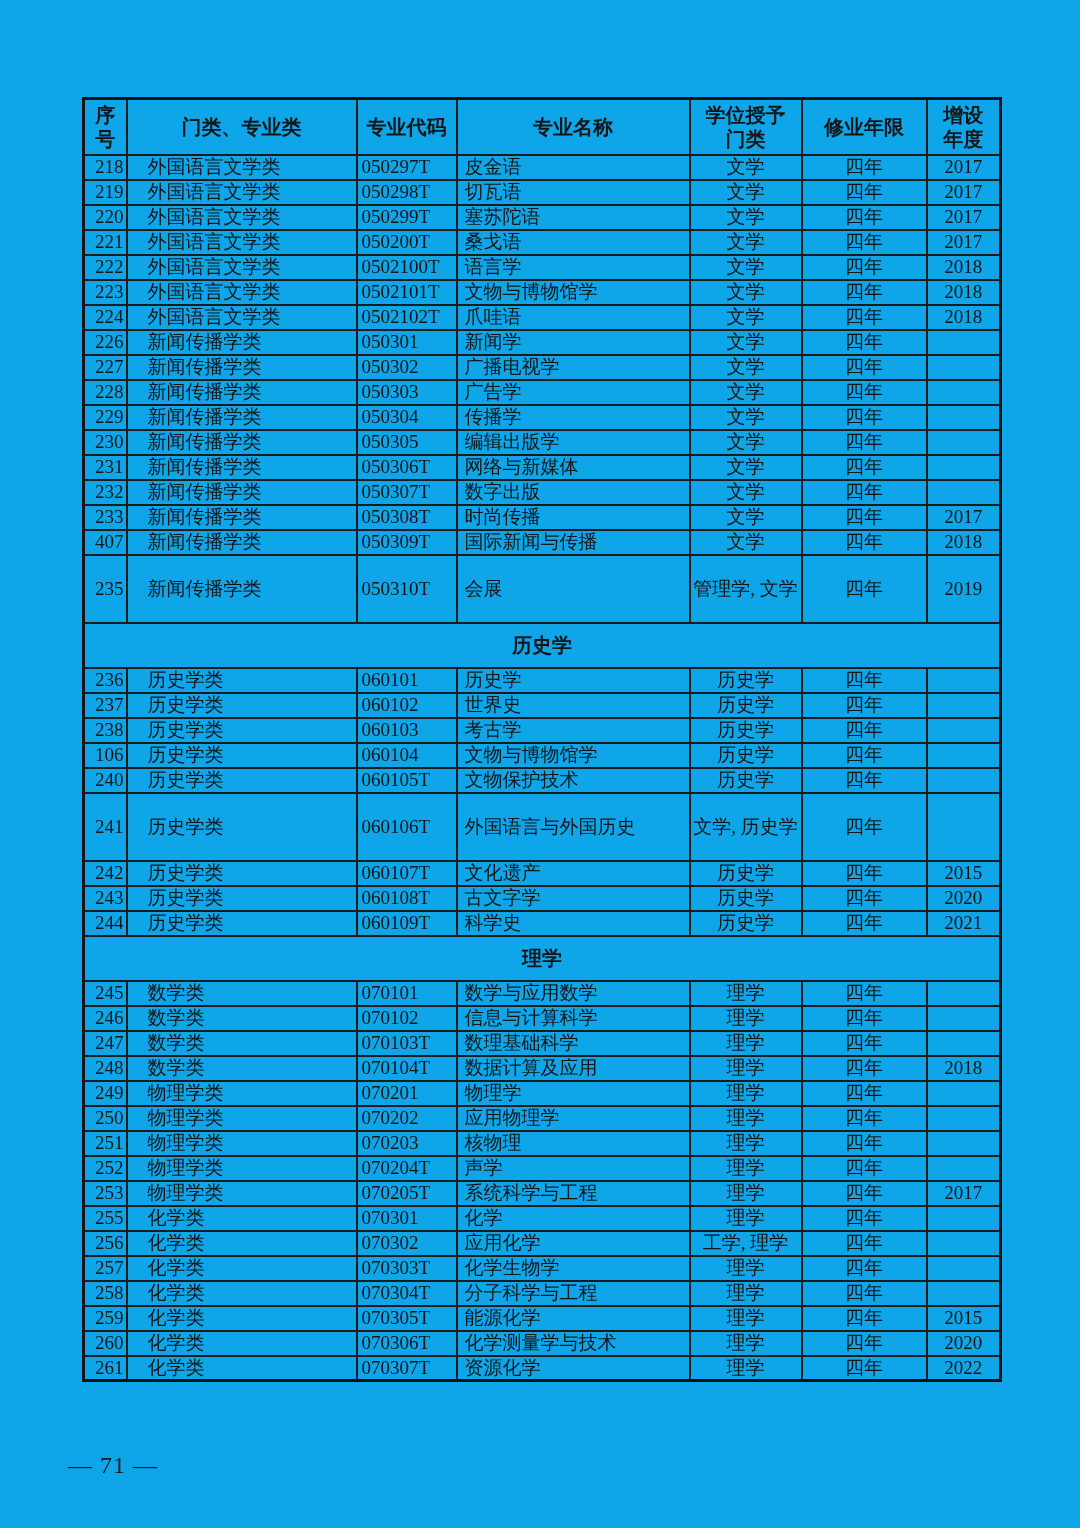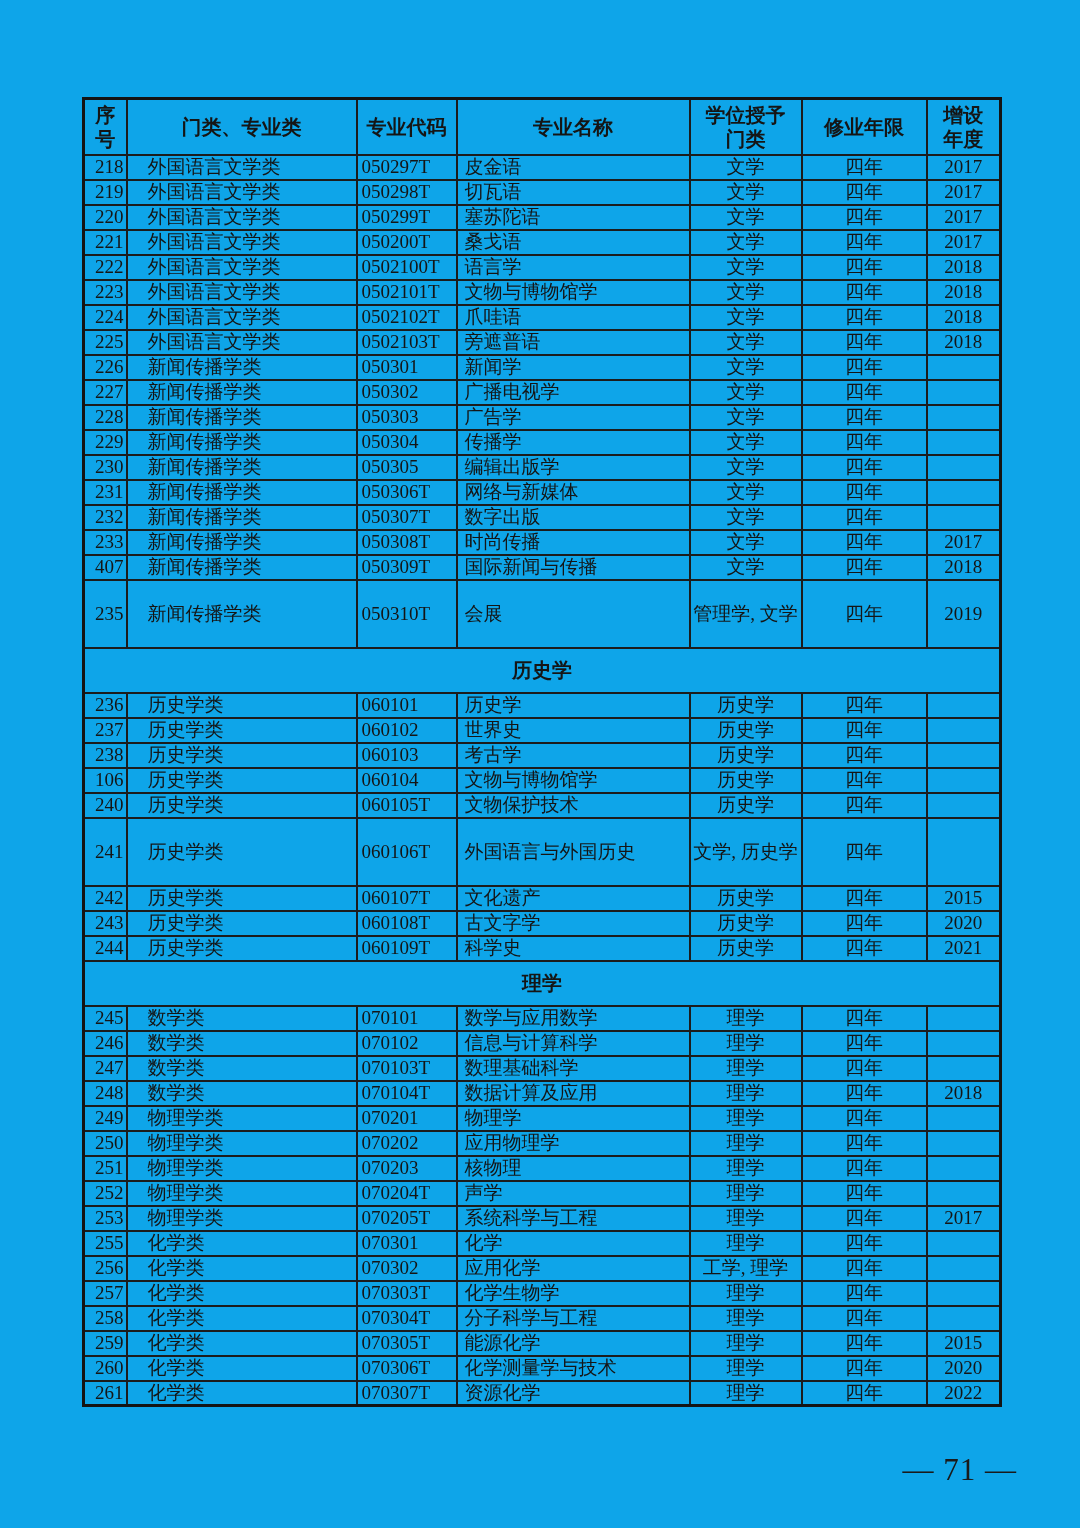--- a/index.html
+++ b/index.html
@@ -51,25 +51,25 @@
   .catalog td.c2 { text-align: left; padding-left: 4px; }
   .catalog td.c3 { text-align: left; padding-left: 7px; }
   .catalog td.c4, .catalog td.c5, .catalog td.c6 { text-align: center; }
   .catalog td.section-cell {
     text-align: center;
     font-weight: 700;
     font-size: 20px;
   }
   .page-footer {
     position: absolute;
-    left: 100px;
+    left: 68px;
     top: 1452px;
     width: 917px;
-    text-align: right;
-    font-size: 31px;
+    text-align: left;
+    font-size: 24px;
     color: #1a1a1a;
     letter-spacing: 1px;
   }
 </style>
 </head>
 <body>
 
 <div class="page">
 
   <table class="catalog">
@@ -153,29 +153,20 @@
         <tr>
           <td class="c0">224</td>
           <td class="c1">外国语言文学类</td>
           <td class="c2">0502102T</td>
           <td class="c3">爪哇语</td>
           <td class="c4">文学</td>
           <td class="c5">四年</td>
           <td class="c6">2018</td>
         </tr>
         <tr>
-          <td class="c0">225</td>
-          <td class="c1">外国语言文学类</td>
-          <td class="c2">0502103T</td>
-          <td class="c3">旁遮普语</td>
-          <td class="c4">文学</td>
-          <td class="c5">四年</td>
-          <td class="c6">2018</td>
-        </tr>
-        <tr>
           <td class="c0">226</td>
           <td class="c1">新闻传播学类</td>
           <td class="c2">050301</td>
           <td class="c3">新闻学</td>
           <td class="c4">文学</td>
           <td class="c5">四年</td>
           <td class="c6"></td>
         </tr>
         <tr>
           <td class="c0">227</td>

